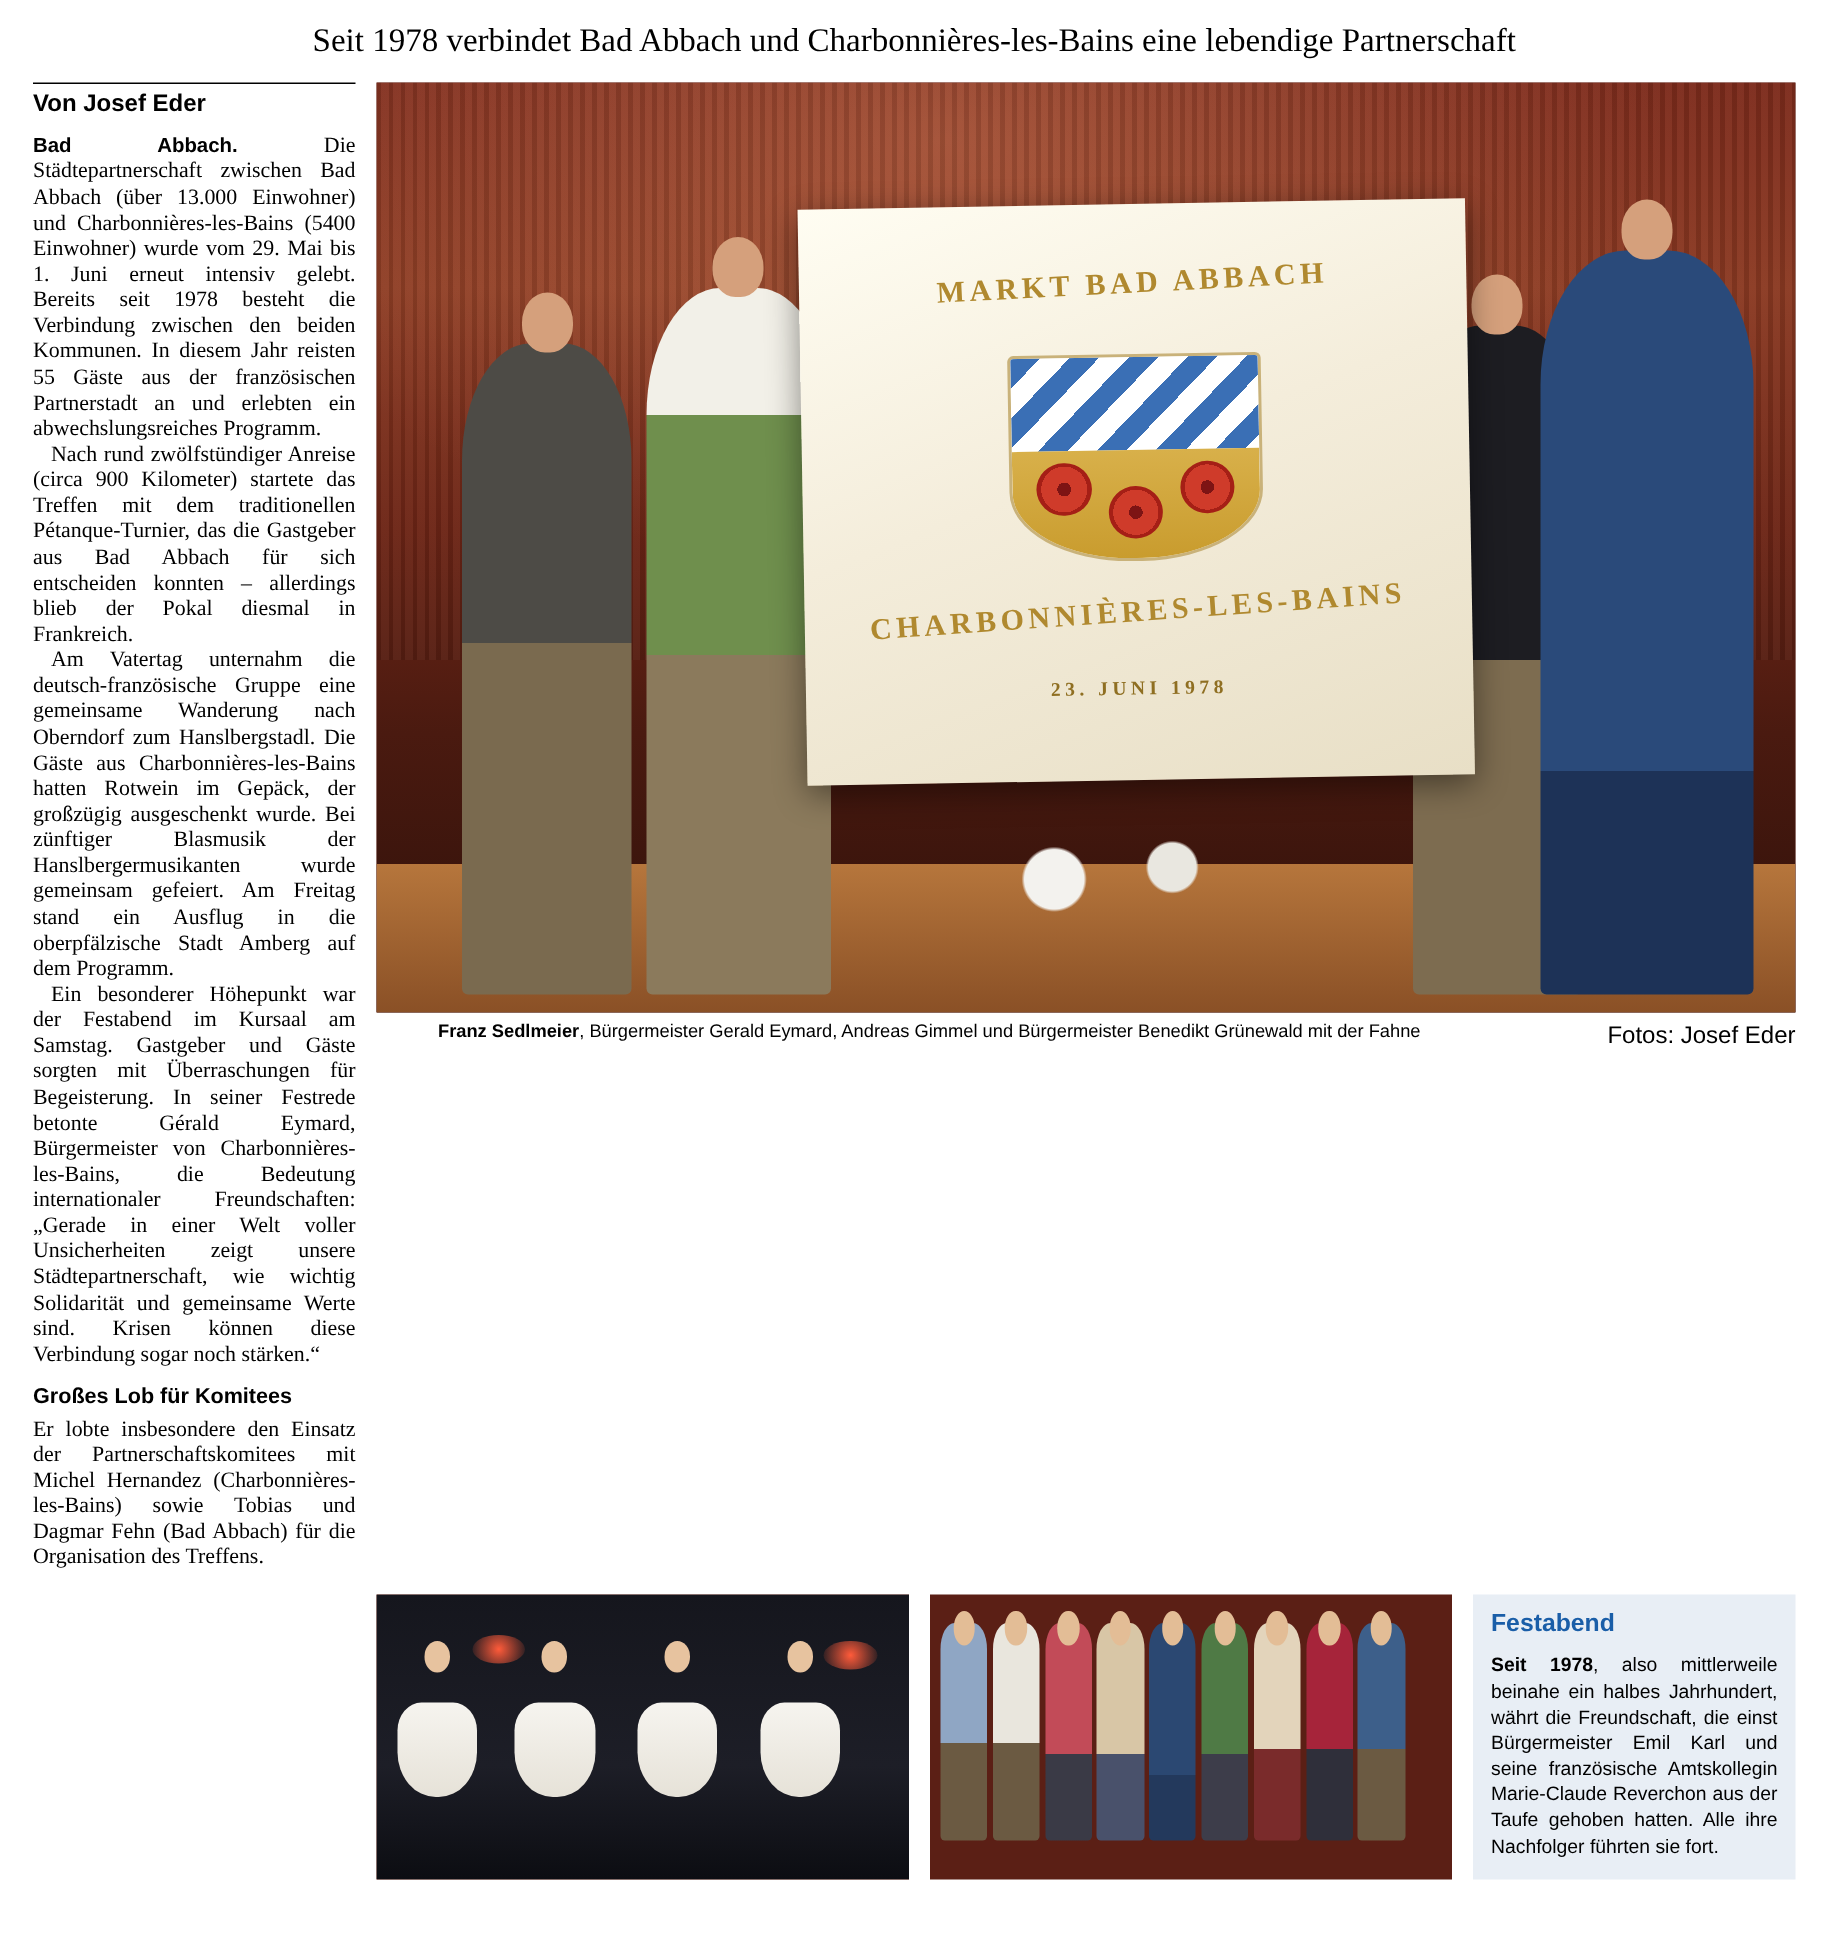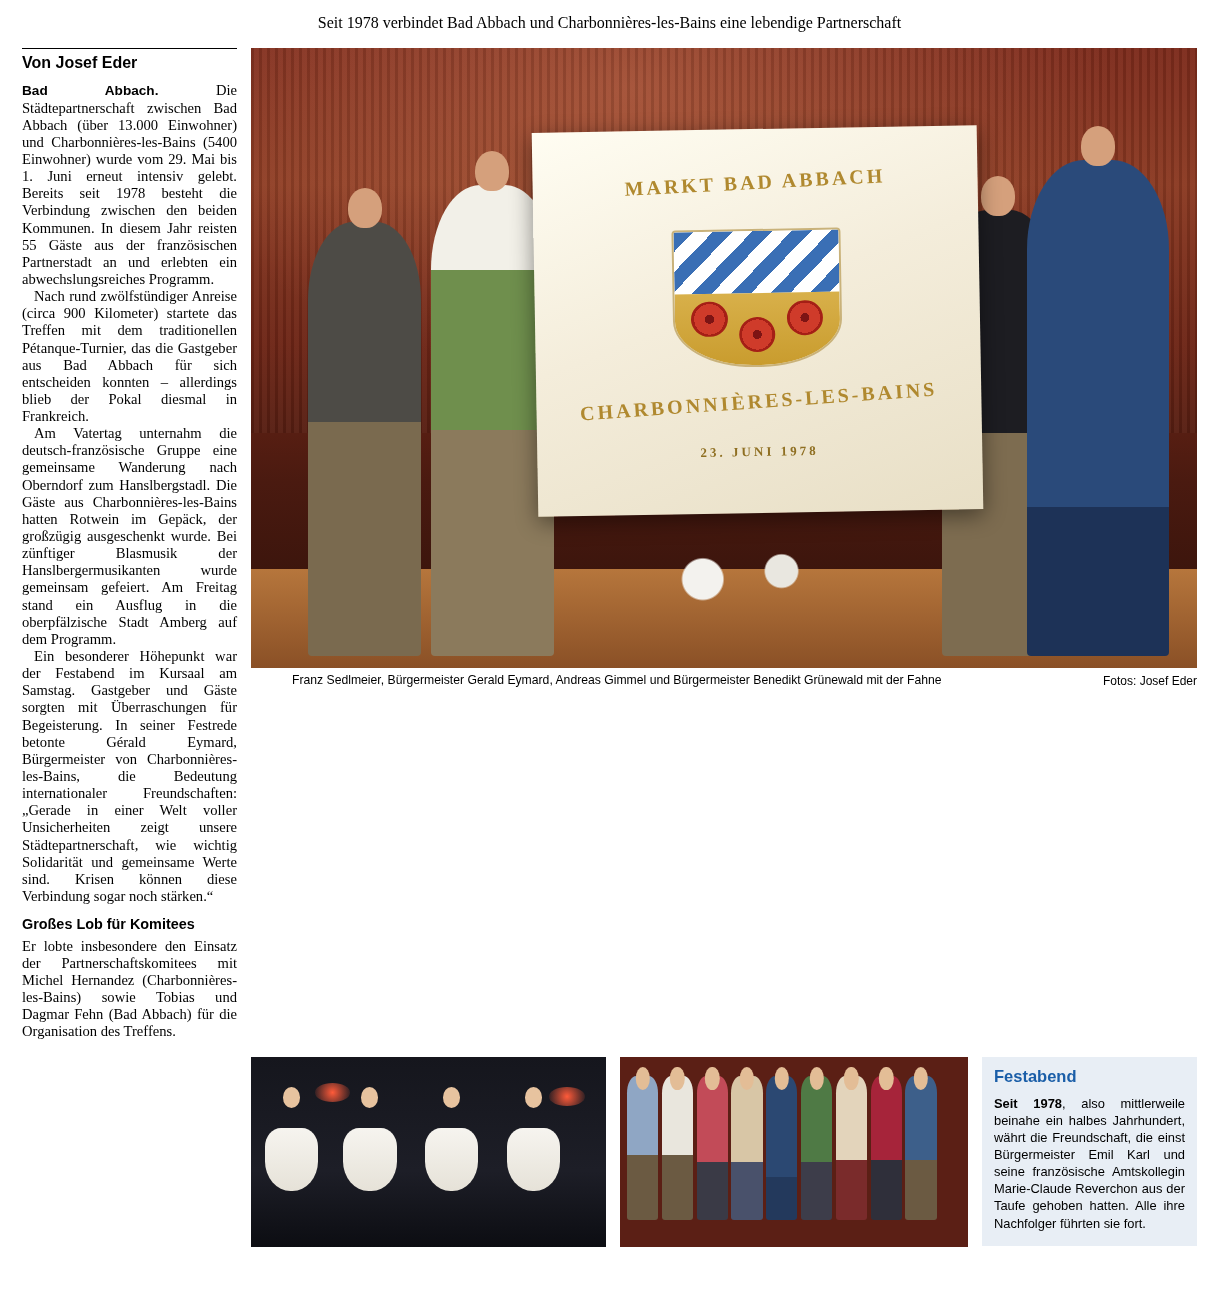--- a/index.html
+++ b/index.html
@@ -28,21 +28,21 @@
     font-family: "Liberation Serif", serif;
     font-weight: bold;
     font-size: 47px;
     line-height: 1.05;
     letter-spacing: -0.2px;
     margin: 10px 0 12px 0;
   }
   .subhead {
     text-align: center;
     font-family: "Liberation Serif", serif;
-    font-size: 16px;
+    font-size: 22px;
     line-height: 1.15;
     margin: 0 0 16px 0;
   }
 
   
   .top-area {
     display: flex;
     align-items: flex-start;
     gap: 14px;
   }
@@ -93,22 +93,22 @@
 
   .caption {
     font-family: "Liberation Sans", sans-serif;
     font-size: 12.2px;
     line-height: 1.25;
     margin-top: 5px;
     display: flex;
     justify-content: space-between;
     gap: 8px;
   }
-  .caption b { font-weight: normal; padding-left: 41px; }
-  .credit { font-size: 12px; white-space: nowrap; padding-top: 1px; }
+  .caption b { font-weight: bold; padding-left: 41px; }
+  .credit { font-size: 16px; white-space: nowrap; padding-top: 1px; }
 
   
   .mid-row {
     display: flex;
     gap: 14px;
     margin-top: 16px;
     align-items: flex-start;
   }
   .mid-col { }
   .mid-col.c1 { width: 355px; flex: 0 0 355px; margin-left: 229px; }

